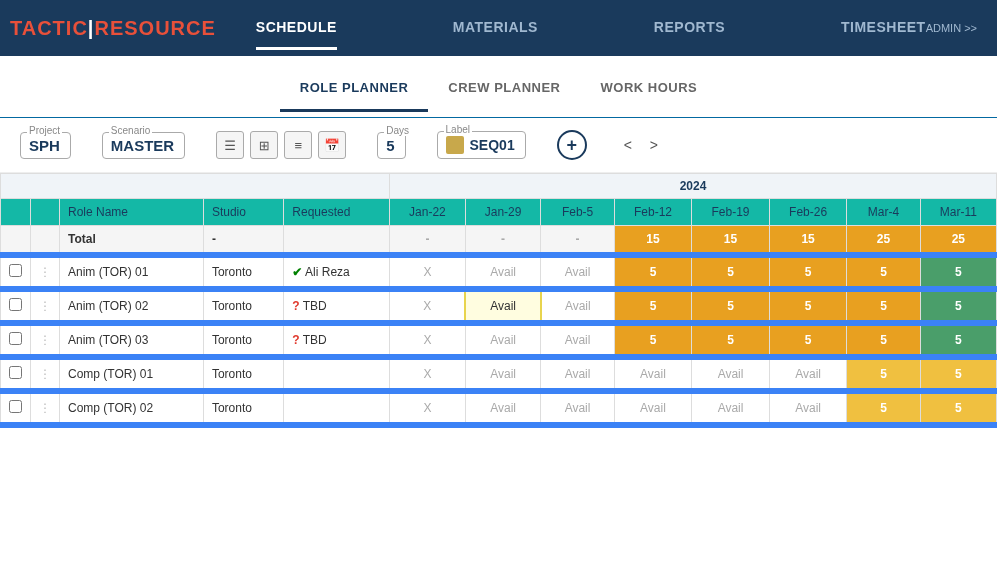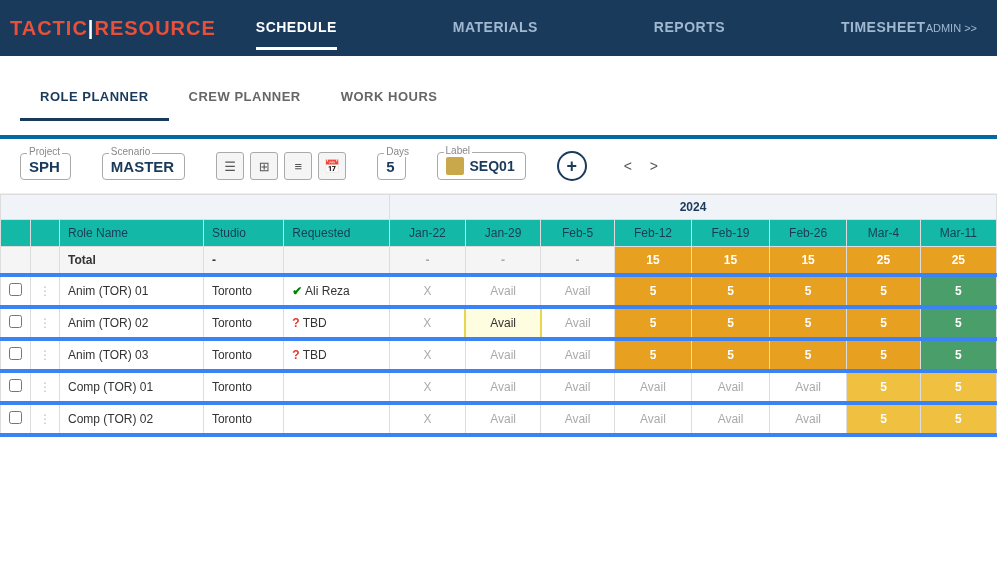--- a/index.html
+++ b/index.html
@@ -42,23 +42,24 @@
     }
     .admin-label {
       color: #a0b8d0;
       font-size: 11px;
       margin-right: 10px;
     }
 
     
     .sub-tabs {
       display: flex;
-      padding: 15px 20px;
-      border-bottom: 4px solid #0369a1;
+      padding: 6px 20px;
+      border-bottom: 1px solid #0369a1;
       background: #fff;
+      justify-content: center;
     }
     .sub-tab {
       padding: 18px 20px 14px;
       font-size: 13px;
       font-weight: bold;
       color: #666;
       cursor: pointer;
       letter-spacing: 0.5px;
       border-bottom: 3px solid transparent;
       margin-bottom: -1px;
@@ -181,21 +182,21 @@
       text-align: left;
       font-weight: normal;
       color: #1a3a5c;
       padding: 6px 8px;
       border: 1px solid #ddd;
     }
     thead tr:nth-child(2) th.date-col {
       text-align: center;
     }
     tbody tr {
-      border-bottom: 4px solid #3b82f6;
+      border-bottom: 6px solid #3b82f6;
     }
     tbody tr.total-row {
       background: #f5f5f5;
       font-weight: bold;
     }
     tbody td {
       padding: 6px 8px;
       border: 1px solid #ddd;
       color: #333;
     }

